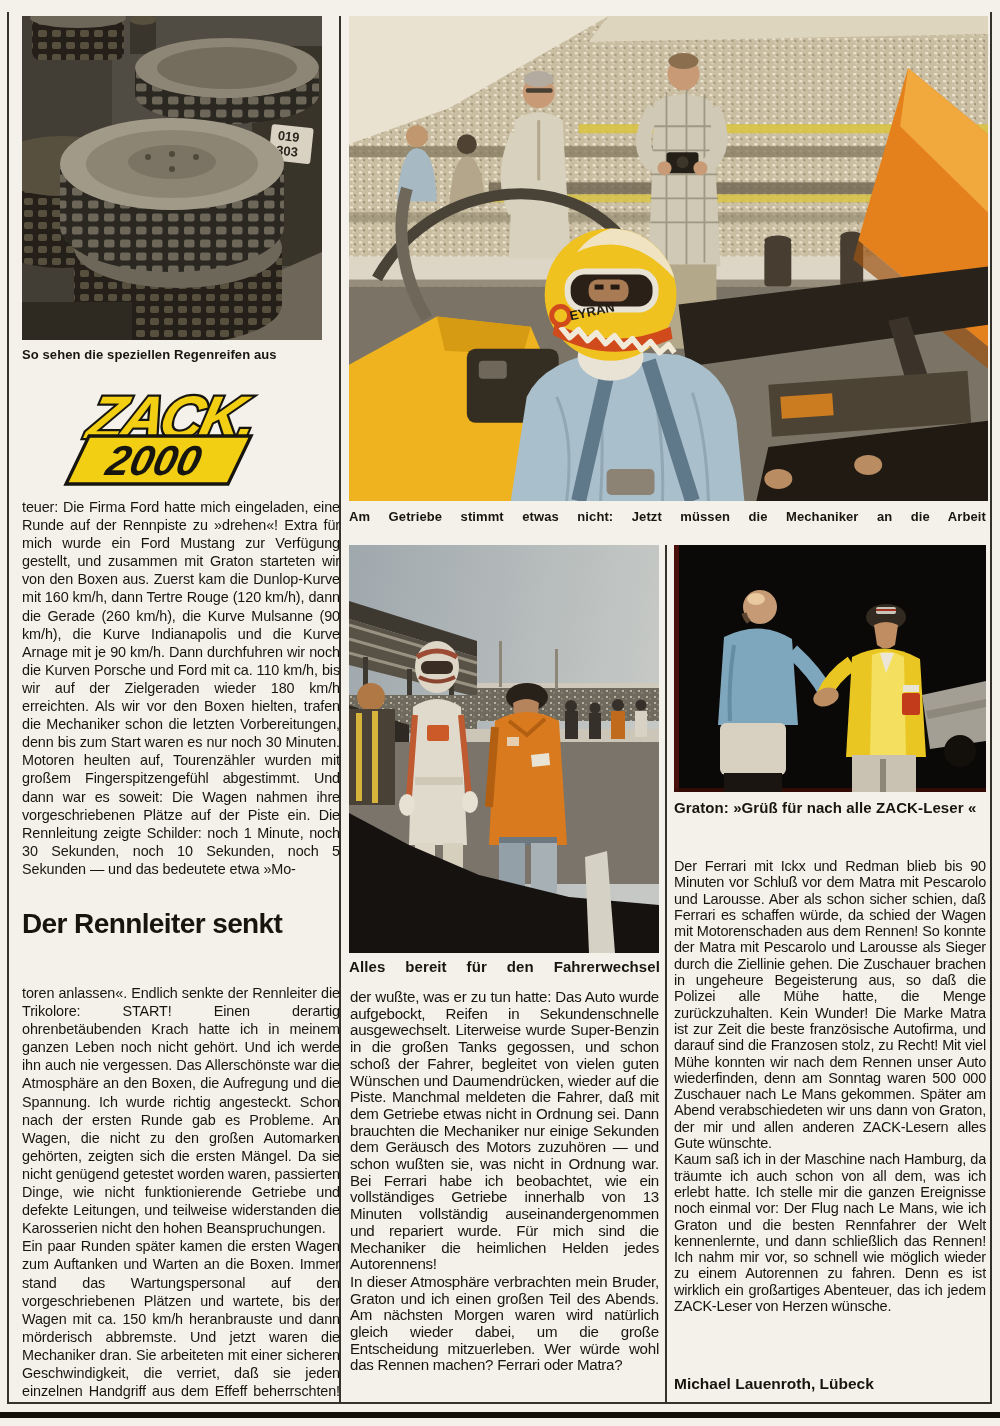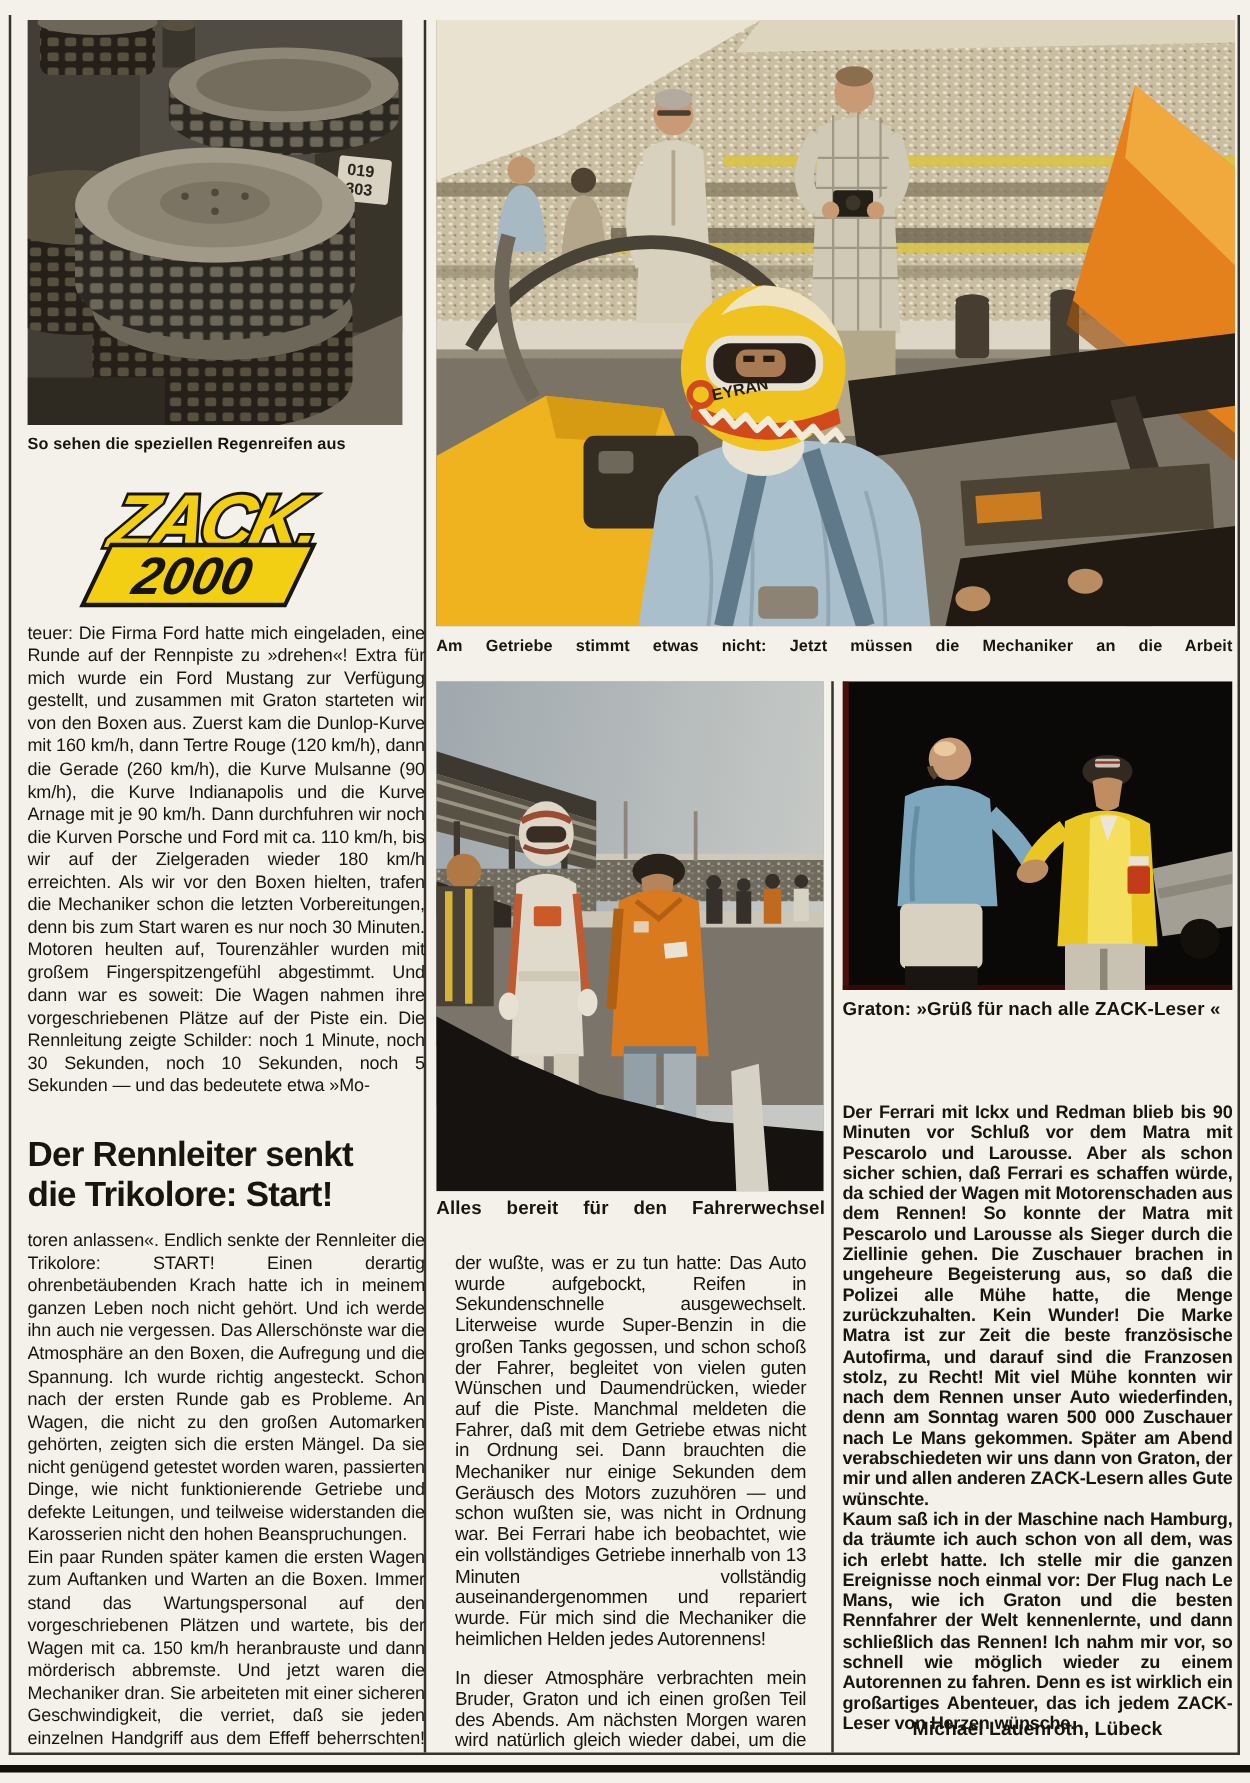--- a/index.html
+++ b/index.html
@@ -14,25 +14,25 @@
   .bottom-bar { position:absolute; left:0; top:1412px; width:1000px; height:6px; background:#131009; }
   
   .photo { position:absolute; overflow:hidden; background:#b7b1a3; }
   .photo svg { display:block; width:100%; height:100%; }
   
   .caption { position:absolute; font-weight:bold; font-size:13px; line-height:19px; letter-spacing:0.1px; }
   .caption-j { text-align:justify; text-align-last:justify; }
   .lbody { position:absolute; font-size:14.4px; line-height:18.1px; text-align:justify; letter-spacing:-0.1px; }
   .lbody p { margin:0; }
   .mbody { position:absolute; font-size:15.1px; line-height:16.7px; text-align:justify; letter-spacing:-0.25px; overflow:hidden; }
-  .mbody p { margin:15px; }
+  .mbody p { margin:1px; }
   .rbody { position:absolute; font-size:14.5px; line-height:16.3px; text-align:justify; letter-spacing:-0.2px; overflow:hidden; }
   .rbody p { margin:0; }
   .headline { position:absolute; font-weight:bold; font-size:28px; line-height:32px; letter-spacing:-0.6px; }
-  .signature { position:absolute; font-weight:bold; font-size:15.5px; text-align:center; }
+  .signature { position:absolute; font-weight:bold; font-size:15.5px; text-align:left; }
   .logo-wrap { position:absolute; }
   .logo-wrap svg { display:block; width:100%; height:100%; }
 </style>
 </head>
 <body>
 
 <div class="page">
 
   <div class="rule-v" style="left:7px; top:12px; height:1392px;"></div>
   <div class="rule-v" style="left:990px; top:12px; height:1392px;"></div>
@@ -96,21 +96,20 @@
       </g>
     </svg>
   </div>
 
   <div class="lbody" style="left:22px; top:498px; width:318px; max-height:400px; overflow:hidden;">
     <p>teuer: Die Firma Ford hatte mich eingeladen, eine Runde auf der Rennpiste zu »drehen«! Extra für mich wurde ein Ford Mustang zur Verfügung gestellt, und zusammen mit Graton starteten wir von den Boxen aus. Zuerst kam die Dunlop-Kurve mit 160 km/h, dann Tertre Rouge (120 km/h), dann die Gerade (260 km/h), die Kurve Mulsanne (90 km/h), die Kurve Indianapolis und die Kurve Arnage mit je 90 km/h. Dann durchfuhren wir noch die Kurven Porsche und Ford mit ca. 110 km/h, bis wir auf der Zielgeraden wieder 180 km/h erreichten. Als wir vor den Boxen hielten, trafen die Mechaniker schon die letzten Vorbereitungen, denn bis zum Start waren es nur noch 30 Minuten. Motoren heulten auf, Tourenzähler wurden mit großem Fingerspitzengefühl abgestimmt. Und dann war es soweit: Die Wagen nahmen ihre vorgeschriebenen Plätze auf der Piste ein. Die Rennleitung zeigte Schilder: noch 1 Minute, noch 30 Sekunden, noch 10 Sekunden, noch 5 Sekunden — und das bedeutete etwa »Mo-</p>
   </div>
 
   <div class="headline" style="left:22px; top:908px; width:320px;">
     <div>Der Rennleiter senkt</div>
-    <div>die Trikolore: Start!</div>
   </div>
 
   <div class="lbody" style="left:22px; top:984px; width:318px; max-height:417px; overflow:hidden;">
     <p>toren anlassen«. Endlich senkte der Rennleiter die Trikolore: START! Einen derartig ohrenbetäubenden Krach hatte ich in meinem ganzen Leben noch nicht gehört. Und ich werde ihn auch nie vergessen. Das Allerschönste war die Atmosphäre an den Boxen, die Aufregung und die Spannung. Ich wurde richtig angesteckt. Schon nach der ersten Runde gab es Probleme. An Wagen, die nicht zu den großen Automarken gehörten, zeigten sich die ersten Mängel. Da sie nicht genügend getestet worden waren, passierten Dinge, wie nicht funktionierende Getriebe und defekte Leitungen, und teilweise widerstanden die Karosserien nicht den hohen Beanspruchungen.</p>
     <p>Ein paar Runden später kamen die ersten Wagen zum Auftanken und Warten an die Boxen. Immer stand das Wartungspersonal auf den vorgeschriebenen Plätzen und wartete, bis der Wagen mit ca. 150 km/h heranbrauste und dann mörderisch abbremste. Und jetzt waren die Mechaniker dran. Sie arbeiteten mit einer sicheren Geschwindigkeit, die verriet, daß sie jeden einzelnen Handgriff aus dem Effeff beherrschten! Je-</p>
   </div>
 
   <figure class="photo" style="left:349px; top:16px; width:639px; height:485px; margin:0;">
     <svg viewBox="0 0 640 484" preserveAspectRatio="none">
       <defs>
@@ -326,20 +325,20 @@
         <path d="M 178,118 Q 158,132 150,150" stroke="#e9c622" stroke-width="15" fill="none"></path>
         <rect x="178" y="210" width="64" height="37" fill="#c9c2b2"></rect>
         <rect x="206" y="214" width="6" height="33" fill="#8d8778"></rect>
       </g>
       <ellipse cx="152" cy="152" rx="13" ry="9" fill="#bd8e62" transform="rotate(-18 152 152)"></ellipse>
     </svg>
   </figure>
 
   <div class="caption" style="left:674px; top:798px; width:312px; font-size:15px;">Graton: »Grüß für nach alle ZACK-Leser «</div>
 
-  <div class="rbody" style="left:674px; top:882px; width:312px; max-height:510px;font-weight:bold;">
+  <div class="rbody" style="left:674px; top:858px; width:312px; max-height:510px;">
     <p>Der Ferrari mit Ickx und Redman blieb bis 90 Minuten vor Schluß vor dem Matra mit Pescarolo und Larousse. Aber als schon sicher schien, daß Ferrari es schaffen würde, da schied der Wagen mit Motorenschaden aus dem Rennen! So konnte der Matra mit Pescarolo und Larousse als Sieger durch die Ziellinie gehen. Die Zuschauer brachen in ungeheure Begeisterung aus, so daß die Polizei alle Mühe hatte, die Menge zurückzuhalten. Kein Wunder! Die Marke Matra ist zur Zeit die beste französische Autofirma, und darauf sind die Franzosen stolz, zu Recht! Mit viel Mühe konnten wir nach dem Rennen unser Auto wiederfinden, denn am Sonntag waren 500 000 Zuschauer nach Le Mans gekommen. Später am Abend verabschiedeten wir uns dann von Graton, der mir und allen anderen ZACK-Lesern alles Gute wünschte.</p>
     <p>Kaum saß ich in der Maschine nach Hamburg, da träumte ich auch schon von all dem, was ich erlebt hatte. Ich stelle mir die ganzen Ereignisse noch einmal vor: Der Flug nach Le Mans, wie ich Graton und die besten Rennfahrer der Welt kennenlernte, und dann schließlich das Rennen! Ich nahm mir vor, so schnell wie möglich wieder zu einem Autorennen zu fahren. Denn es ist wirklich ein großartiges Abenteuer, das ich jedem ZACK-Leser von Herzen wünsche.</p>
   </div>
 
   <div class="signature" style="left:674px; top:1375px; width:312px;">Michael Lauenroth, Lübeck</div>
 
 </div>
 
 </body></html>

